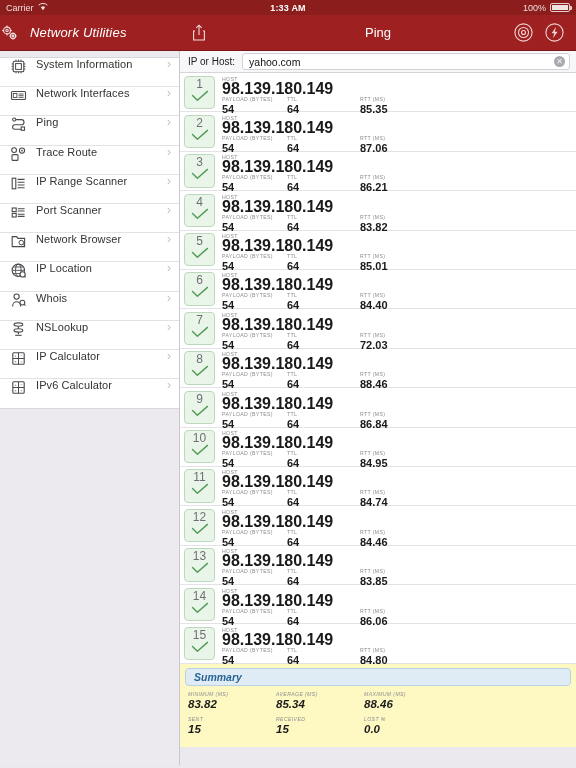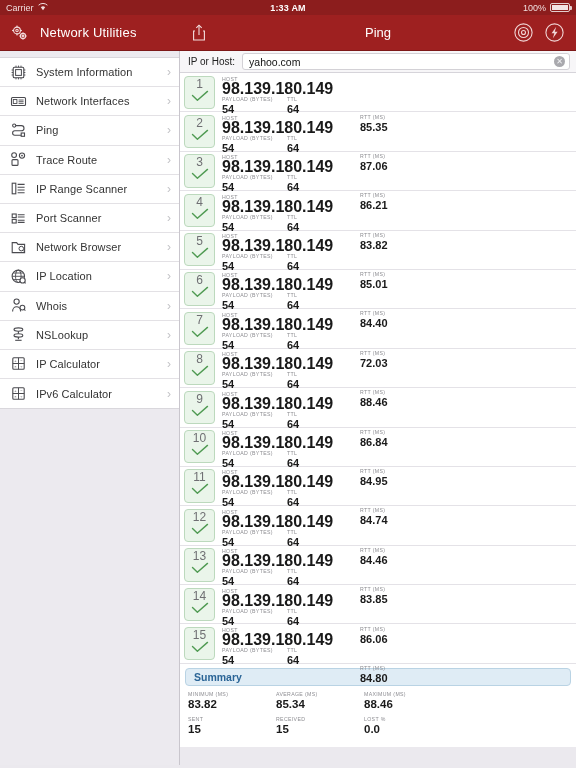--- a/index.html
+++ b/index.html
@@ -37,21 +37,21 @@
   }
   .batt i { display:block; position:absolute; left:1px; top:1px; bottom:1px; right:1px; background:#f2e3e3; }
 
   
   .navbar {
     height: 36px; background: #9e2020; display: flex; align-items: center;
     position: relative; border-bottom: 1px solid #7d1818;
   }
   .nav-left {
     width: 180px; display: flex; align-items: center; gap: 10px;
-    padding-left: 10px; height: 100%;
+    height: 100%; font-style: italic;
   }
   .nav-title-left {
     color: #fff; font-size: 13px; letter-spacing: .2px;
   }
   .nav-right {
     flex: 1; display: flex; align-items: center; height: 100%;
     position: relative; padding: 0 12px;
   }
   .nav-title-center {
     position: absolute; left: 0; right: 0; text-align: center;
@@ -67,21 +67,21 @@
   .body-wrap { display: flex; height: 714px; }
 
   
   .sidebar {
     width: 180px; background: #eceaef; height: 100%;
     border-right: 1px solid #c9c6cd; overflow: hidden;
   }
   .side-top-gap { height: 6px; background: #eceaef; }
   .side-list { background: #fff; border-top: 1px solid #d9d7dc; border-bottom: 1px solid #d9d7dc; }
   .side-item {
-    height: 29.2px; display: flex; align-items: center; gap: 9px;
+    height: 29.2px; display: flex; align-items: flex-start; gap: 9px;
     padding: 0 8px 0 10px; border-bottom: 1px solid #e3e1e5;
     background: #fff; position: relative;
   }
   .side-item:last-child { border-bottom: none; }
   .side-ico { width: 17px; height: 17px; flex: 0 0 17px; line-height: 0; }
   .side-label { font-size: 11px; color: #333; flex: 1; letter-spacing: .1px; }
   .chev { color: #c3c3c7; font-size: 12px; line-height: 1; }
 
   
   .content { flex: 1; background: #ebe9ee; height: 100%; overflow: hidden; position: relative; }
@@ -122,24 +122,24 @@
   .f-label {
     font-size: 5.2px; color: #8d8d92; letter-spacing: .35px;
     text-transform: uppercase; line-height: 7px;
   }
   .f-value { font-size: 11px; color: #1a1a1a; line-height: 12px; font-weight: bold; }
   .host-line { margin-top: 0px; }
   .host-line .f-value { font-size: 16px; }
   .stat-line { display: flex; margin-top: 1px; }
   .col-payload { width: 65px; }
   .col-ttl { width: 73px; }
-  .col-rtt { width: 90px; margin-top: 18px; }
+  .col-rtt { width: 90px; }
 
   
-  .summary-wrap { background: #ffffff; padding: 4px 5px 7px 5px; }
+  .summary-wrap { background: #fef9c3; padding: 4px 5px 7px 5px; font-style: italic; }
   .summary-head {
     background: #dfecf5; border: 1px solid #b9d3e4; border-radius: 4px;
     height: 18px; display: flex; align-items: center; padding-left: 8px;
   }
   .summary-head span { font-size: 10.5px; color: #2a6496; font-weight: bold; }
   .summary-grid { padding: 4px 0 0 3px; }
   .sum-row { display: flex; margin-bottom: 4px; }
   .sum-cell { width: 88px; }
   .sum-label {
     font-size: 5.2px; color: #8d8d92; letter-spacing: .35px;

